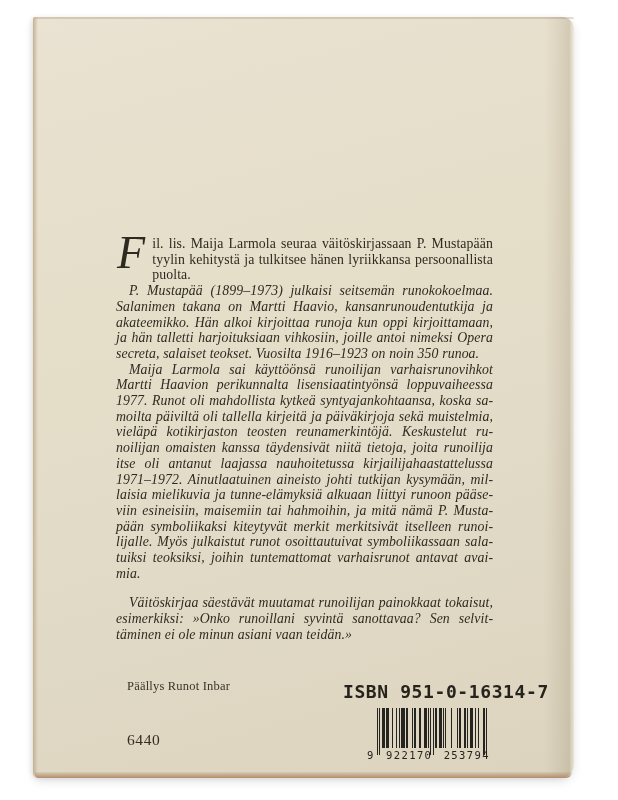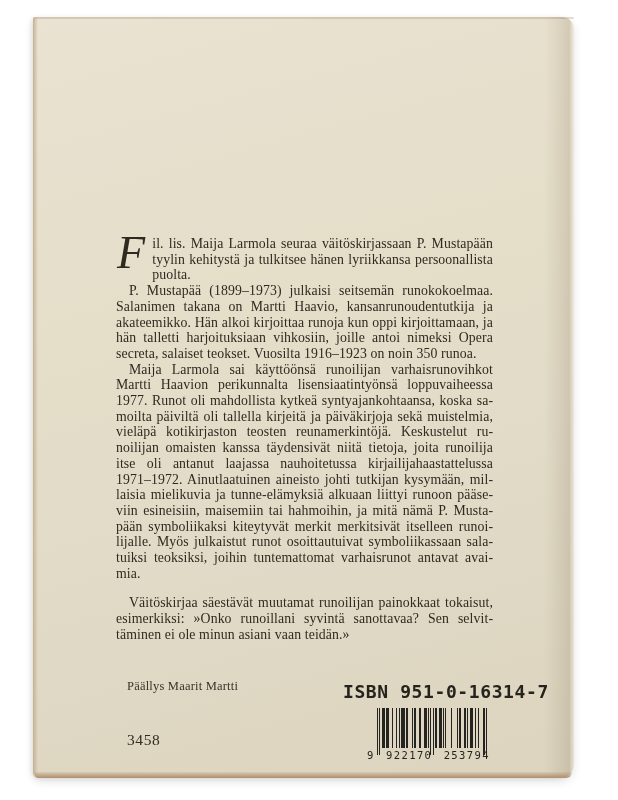--- a/index.html
+++ b/index.html
@@ -40,21 +40,21 @@
     border-radius:0 0 12px 7px;
   }
   
   .blurb{
     position:absolute;left:83px;top:219px;width:377px;
     font-size:13.8px;line-height:15.7px;
     text-align:justify;
     letter-spacing:0.1px;
   }
   .para{margin:0;}
-  .para.indent{text-indent:13px;}
+  .para.indent{text-indent:13px;font-style:italic;}
   .para.gap{margin-top:14px;}
   .dropcap{
     float:left;
     font-style:italic;
     font-size:46px;line-height:32px;height:31px;
     padding:0 7px 0 1px;margin-top:1px;
     font-family:"Liberation Serif",serif;
   }
   
   .credit{
@@ -93,21 +93,21 @@
     <div class="spine-edge"></div>
     <div class="right-shade"></div>
 
     <div class="blurb">
         <div class="para"><span class="dropcap">F</span>il. lis. Maija Larmola seuraa väitöskirjassaan P. Mustapään tyylin kehitystä ja tulkitsee hänen lyriikkansa persoonallista puolta.</div>
         <div class="para indent">P. Mustapää (1899–1973) julkaisi seitsemän runokokoelmaa. Salanimen takana on Martti Haavio, kansanrunoudentutkija ja akateemikko. Hän alkoi kirjoittaa runoja kun oppi kirjoittamaan, ja hän talletti harjoituksiaan vihkosiin, joille antoi nimeksi Opera secreta, salaiset teokset. Vuosilta 1916–1923 on noin 350 runoa.</div>
         <div class="para indent">Maija Larmola sai käyttöönsä runoilijan varhaisrunovihkot Martti Haavion perikunnalta lisensiaatintyönsä loppuvaiheessa 1977. Runot oli mahdollista kytkeä syntyajankohtaansa, koska sa­moilta päiviltä oli tallella kirjeitä ja päiväkirjoja sekä muistelmia, vieläpä kotikirjaston teosten reunamerkintöjä. Keskustelut ru­noilijan omaisten kanssa täydensivät niitä tietoja, joita runoilija itse oli antanut laajassa nauhoitetussa kirjailijahaastattelussa 1971–1972. Ainutlaatuinen aineisto johti tutkijan kysymään, mil­laisia mielikuvia ja tunne-elämyksiä alkuaan liittyi runoon pääse­viin esineisiin, maisemiin tai hahmoihin, ja mitä nämä P. Musta­pään symboliikaksi kiteytyvät merkit merkitsivät itselleen runoi­lijalle. Myös julkaistut runot osoittautuivat symboliikassaan sala­tuiksi teoksiksi, joihin tuntemattomat varhaisrunot antavat avai­mia.</div>
         <div class="para indent gap">Väitöskirjaa säestävät muutamat runoilijan painokkaat tokai­sut, esimerkiksi: »Onko runoillani syvintä sanottavaa? Sen selvit­täminen ei ole minun asiani vaan teidän.»</div>
       </div>
 
-    <div class="credit">Päällys Maarit Martti</div>
+    <div class="credit">Päällys Runot Inbar</div>
 
     <div class="isbn-group">
       <div class="isbn-label">ISBN 951-0-16314-7</div>
       <div class="barcode">
         <div class="bars">
             <span class="m bar tall"></span>
             <span class="m tall"></span>
             <span class="m bar tall"></span>
             <span class="m"></span>
             <span class="m bar"></span>
@@ -203,17 +203,17 @@
             <span class="m bar tall"></span>
           </div>
         <div class="digits">
           <span>9</span>
           <span>922170</span>
           <span>253794</span>
         </div>
       </div>
     </div>
 
-    <div class="print-code">3458</div>
+    <div class="print-code">6440</div>
 
     <div class="page-edge-bottom"></div>
   </div>
 </div>
 
 </body></html>

